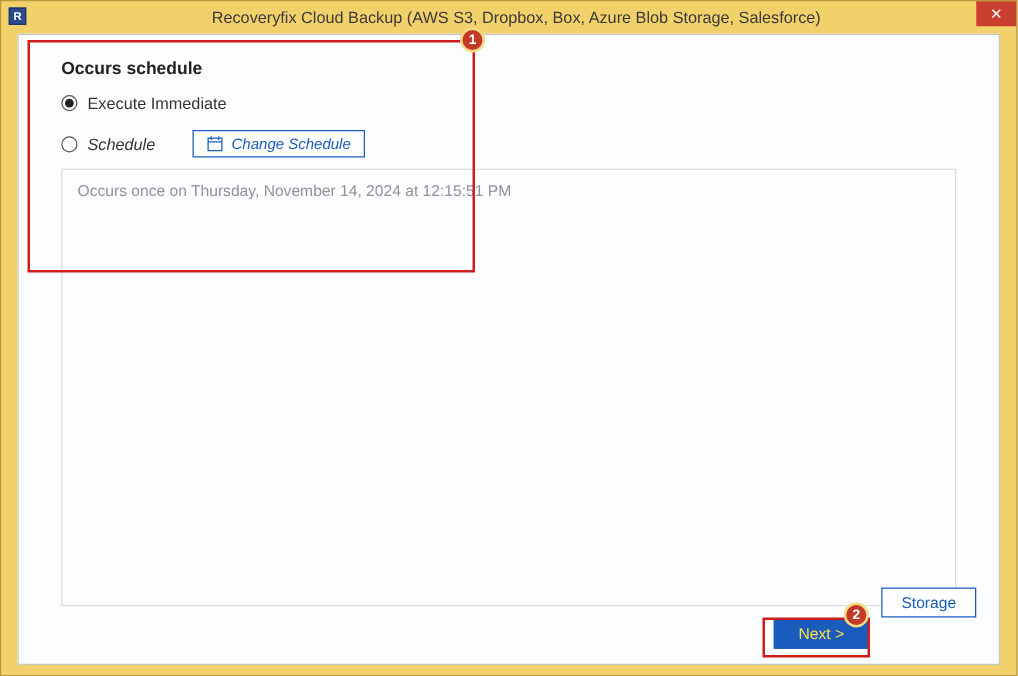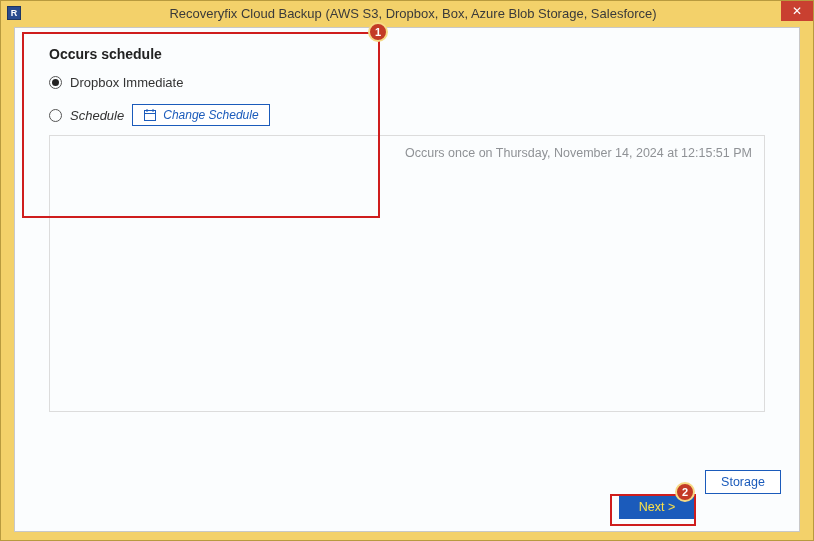--- a/index.html
+++ b/index.html
@@ -79,33 +79,33 @@
     background:#222;
     border-radius:50%;
   }
   .change-schedule-btn {
     display:inline-flex; align-items:flex-end; gap:6px;
     border:1px solid #1b5bbb;
     color:#1b5bbb;
     font-size:12px;
     padding:3px 10px;
     cursor:pointer;
+    margin-left:22px;
     background:#fff;
   }
   .cal-icon svg { display:block; }
   .info-box {
     position:absolute;
     left:34px; right:34px; top:107px;
-    height:277px;
+    height:350px;
     border:1px solid #dcdcdc;
     padding:10px 12px;
     font-size:12.5px;
     color:#8f9296;
     background:#fbfdfe;
-    text-align:right;
   }
   .highlight-box {
     position:absolute;
     left:7px; top:4px;
     width:358px; height:186px;
     border:2px solid #cf1d1d;
     pointer-events:none;
   }
   .badge {
     position:absolute;
@@ -155,21 +155,21 @@
     <div class="app-icon">R</div>
     <div class="titlebar-title">Recoveryfix Cloud Backup (AWS S3, Dropbox, Box, Azure Blob Storage, Salesforce)</div>
     <div class="close-btn">✕</div>
   </div>
 
   <div class="client">
     <div class="section-title">Occurs schedule</div>
 
     <div class="radio-row radio-execute">
       <span class="radio-outer checked"></span>
-      <span>Dropbox Immediate</span>
+      <span>Execute Immediate</span>
     </div>
 
     <div class="radio-row radio-schedule">
       <span class="radio-outer"></span>
       <span>Schedule</span>
 
       <span class="change-schedule-btn">
         <span class="cal-icon">
           <svg width="14" height="14" viewBox="0 0 14 14">
             <rect x="1.5" y="2.5" width="11" height="10" fill="none" stroke="#1b5bbb"></rect>

